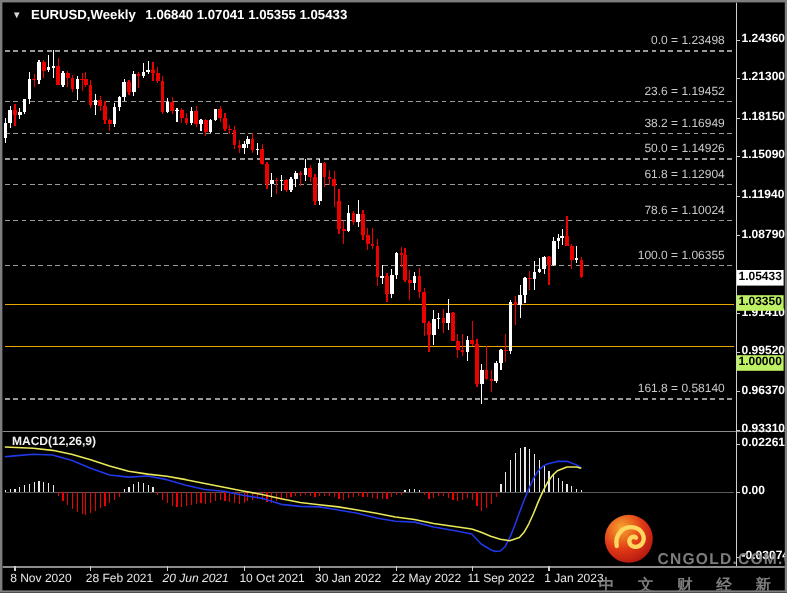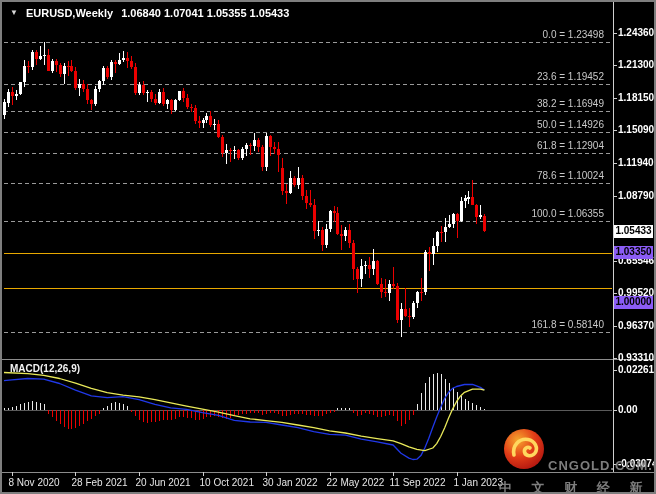--- a/index.html
+++ b/index.html
@@ -14,21 +14,21 @@
     font:700 10px "Liberation Sans",sans-serif;white-space:nowrap;z-index:6;flex-direction:column;}
   .axis-label{position:absolute;left:616px;color:#ffffff;
     font:700 10px "Liberation Sans",sans-serif;white-space:nowrap;z-index:3;}
   .fib-label{position:absolute;right:50px;color:#c9c9c9;
     font:400 10px "Liberation Sans",sans-serif;white-space:nowrap;z-index:3;}
   .time-label{position:absolute;top:475px;color:#e6e6e6;
     font:400 10px "Liberation Sans",sans-serif;white-space:nowrap;z-index:3;}
   .pbox{position:absolute;left:612px;width:39px;height:13px;line-height:13px;
     text-align:center;font:700 10px "Liberation Sans",sans-serif;color:#000;z-index:4;}
   .pbox.current{background:#ffffff;}
-  .pbox.gold{background:#8b5cf6;}
+  .pbox.gold{background:#bef264;}
   .wm{position:absolute;color:#8f8f8f;z-index:5;}
   .wm-brand{left:547px;top:424px;font-size:31px;font-weight:700;letter-spacing:3px;opacity:.88;}
   .wm-domain{left:546px;top:456px;font-size:13px;font-weight:700;letter-spacing:1px;opacity:.88;}
   .wm-tagline{left:497px;top:477px;font-size:13px;font-weight:700;letter-spacing:8px;opacity:.88;}
   .hotzone{position:absolute;z-index:7;background:transparent;}
 </style>
 </head>
 <body>
 
 <div id="screen">
@@ -450,33 +450,33 @@
       <div class="fib-label" style="top: 137.5px;">61.8 = 1.12904</div>
       <div class="fib-label" style="top: 167.5px;">78.6 = 1.10024</div>
       <div class="fib-label" style="top: 205.5px;">100.0 = 1.06355</div>
       <div class="fib-label" style="top: 316.5px;">161.8 = 0.58140</div>
       <div class="axis-label" style="top: 25px;">1.24360</div>
       <div class="axis-label" style="top: 57px;">1.21300</div>
       <div class="axis-label" style="top: 90px;">1.18150</div>
       <div class="axis-label" style="top: 122px;">1.15090</div>
       <div class="axis-label" style="top: 155px;">1.11940</div>
       <div class="axis-label" style="top: 188px;">1.08790</div>
-      <div class="axis-label" style="top: 253px;">0.65546</div>
+      <div class="axis-label" style="top: 253px;">1.91410</div>
       <div class="axis-label" style="top: 285px;">0.99520</div>
       <div class="axis-label" style="top: 318px;">0.96370</div>
       <div class="axis-label" style="top: 350px;">0.93310</div>
       <div class="axis-label" style="top: 362px;">0.022618</div>
       <div class="axis-label" style="top: 402px;">0.00</div>
       <div class="axis-label" style="top: 456px;">-0.030747</div>
       <div class="pbox current" style="top: 223px; z-index: 4;">1.05433</div>
       <div class="pbox gold" style="top: 244px; z-index: 4;">1.03350</div>
       <div class="pbox gold" style="top: 294px; z-index: 4;">1.00000</div>
       <div class="time-label" style="left: 6.5px;">8 Nov 2020</div>
       <div class="time-label" style="left: 69.5px;">28 Feb 2021</div>
-      <div class="time-label" style="left: 133.5px;">20 Jun 2021</div>
+      <div class="time-label" style="left: 133.5px; font-style: italic;">20 Jun 2021</div>
       <div class="time-label" style="left: 197.5px;">10 Oct 2021</div>
       <div class="time-label" style="left: 260.5px;">30 Jan 2022</div>
       <div class="time-label" style="left: 324.5px;">22 May 2022</div>
       <div class="time-label" style="left: 387.5px;">11 Sep 2022</div>
       <div class="time-label" style="left: 451.5px;">1 Jan 2023</div>
     </div>
 
   <div class="hdr">
     <span class="tri">▼</span>
     <span>EURUSD,Weekly</span>

